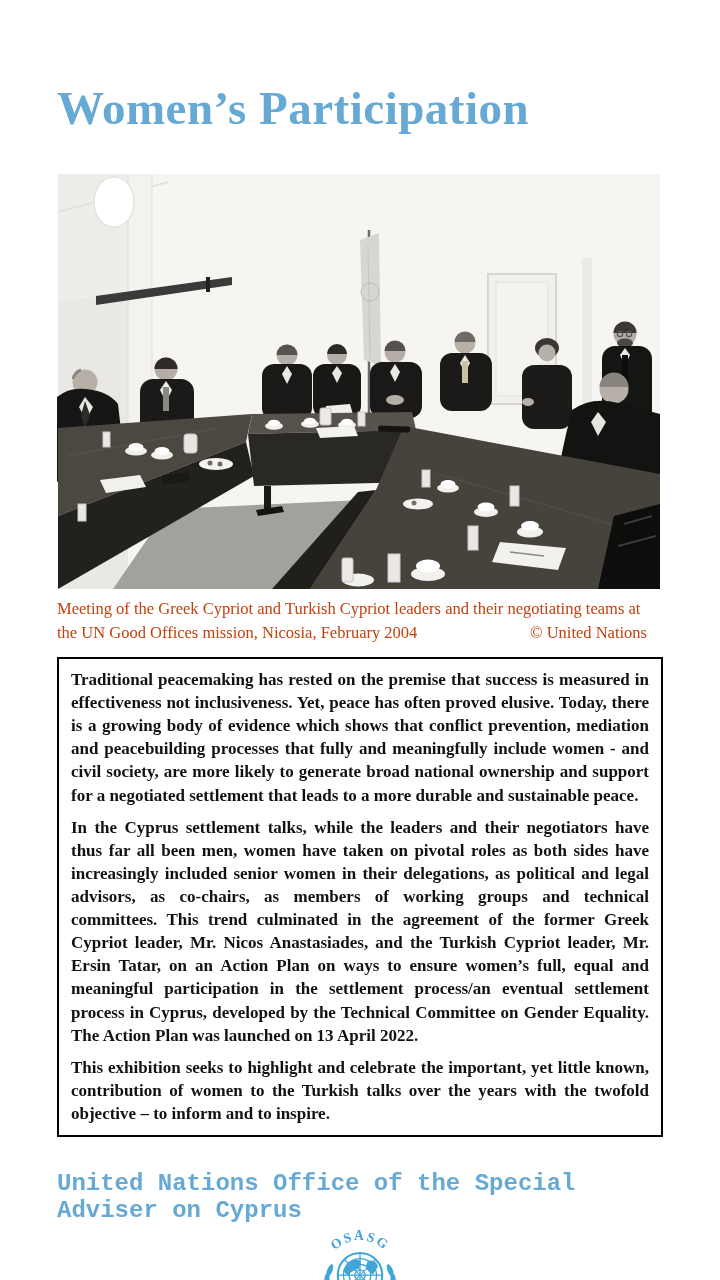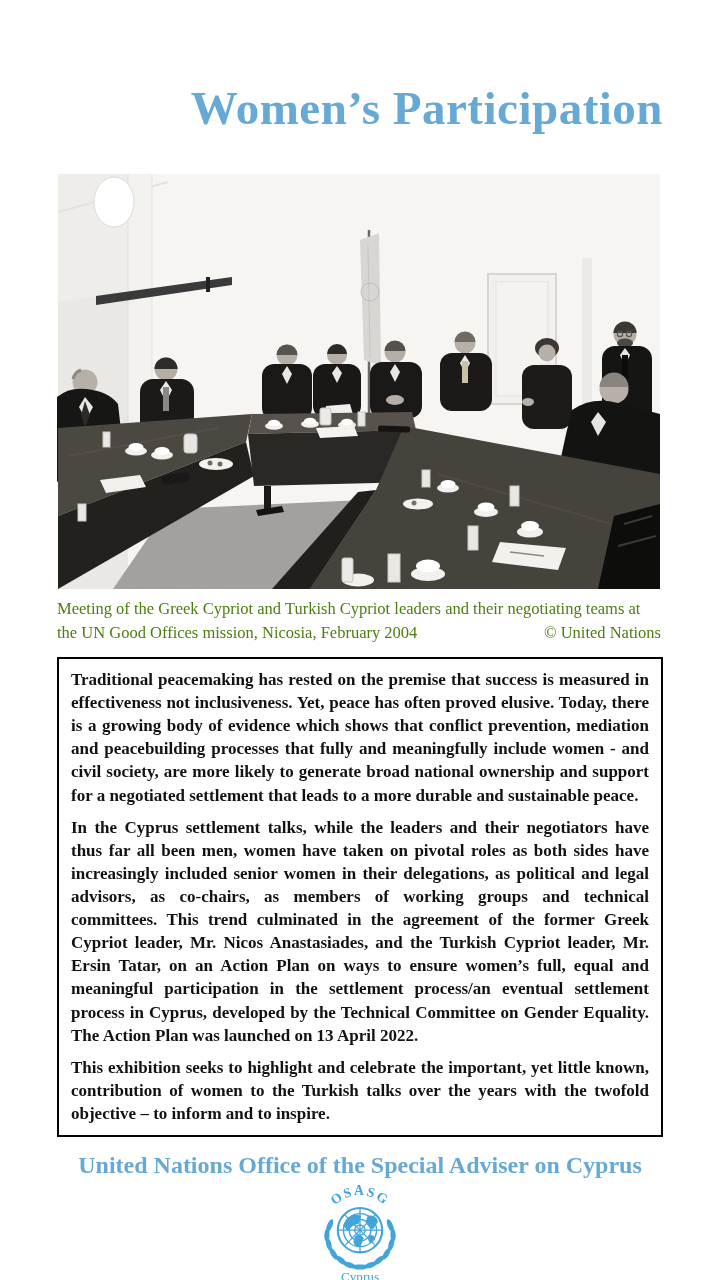--- a/index.html
+++ b/index.html
@@ -2,41 +2,42 @@
 <html style="--accent-blue: #66a9d4; --logo-blue: #41a5da; --text-black: #1a1a1a;"><head>
 <meta charset="utf-8">
 <style>
   html,body{margin:0;padding:0;}
   body{
     width:720px;height:1280px;overflow:hidden;background:#ffffff;
     font-family:"Liberation Serif", serif;color:var(--text-black,#1a1a1a);
   }
   .page{width:606px;margin:0 auto;padding-top:44px;}
   .title{
-    text-align:right;font-weight:bold;font-size:47px;line-height:1.43;
+    text-align:left;font-weight:bold;font-size:47px;line-height:1.43;
     color:var(--accent-blue,#66a9d4);letter-spacing:.5px;
   }
   .photo-frame{margin:18px 0 0 0;width:604px;height:415px;overflow:hidden;}
   .photo-frame svg{display:block;}
   .caption{
     position:relative;margin-top:8px;font-size:16.5px;line-height:1.42;
-    color:#4d7c0f;padding-right:0;
-  }
-  .caption .credit{position:absolute;right:2px;bottom:0;margin-left:22px;}
+    color:#c2410c;padding-right:0;
+  }
+  .caption .credit{position:absolute;right:16px;bottom:0;margin-left:22px;}
   .intro-box{
     margin-top:13px;border:2px solid #000;padding:9px 12px 10px 12px;font-weight:bold;
   }
   .intro-box p{
     margin:0 0 9px 0;font-size:17px;line-height:1.36;text-align:justify;
     text-justify:inter-word;color:#121212;
   }
   .intro-box p:last-child{margin-bottom:0;}
   .footer-org{
-    margin-top:15px;text-align:center;font-weight:bold;font-size:24px;
+    margin-top:33px;font-weight:bold;font-size:24px;
     color:var(--accent-blue,#66a9d4);
+    font-family:Liberation Mono, monospace;
   }
   .logo-wrap{margin-top:3px;text-align:center;color:var(--logo-blue,#41a5da);}
   .logo-wrap svg{display:inline-block;}
 </style>
 </head>
 <body>
 
 <div class="page">
 
   <h1 class="title">

